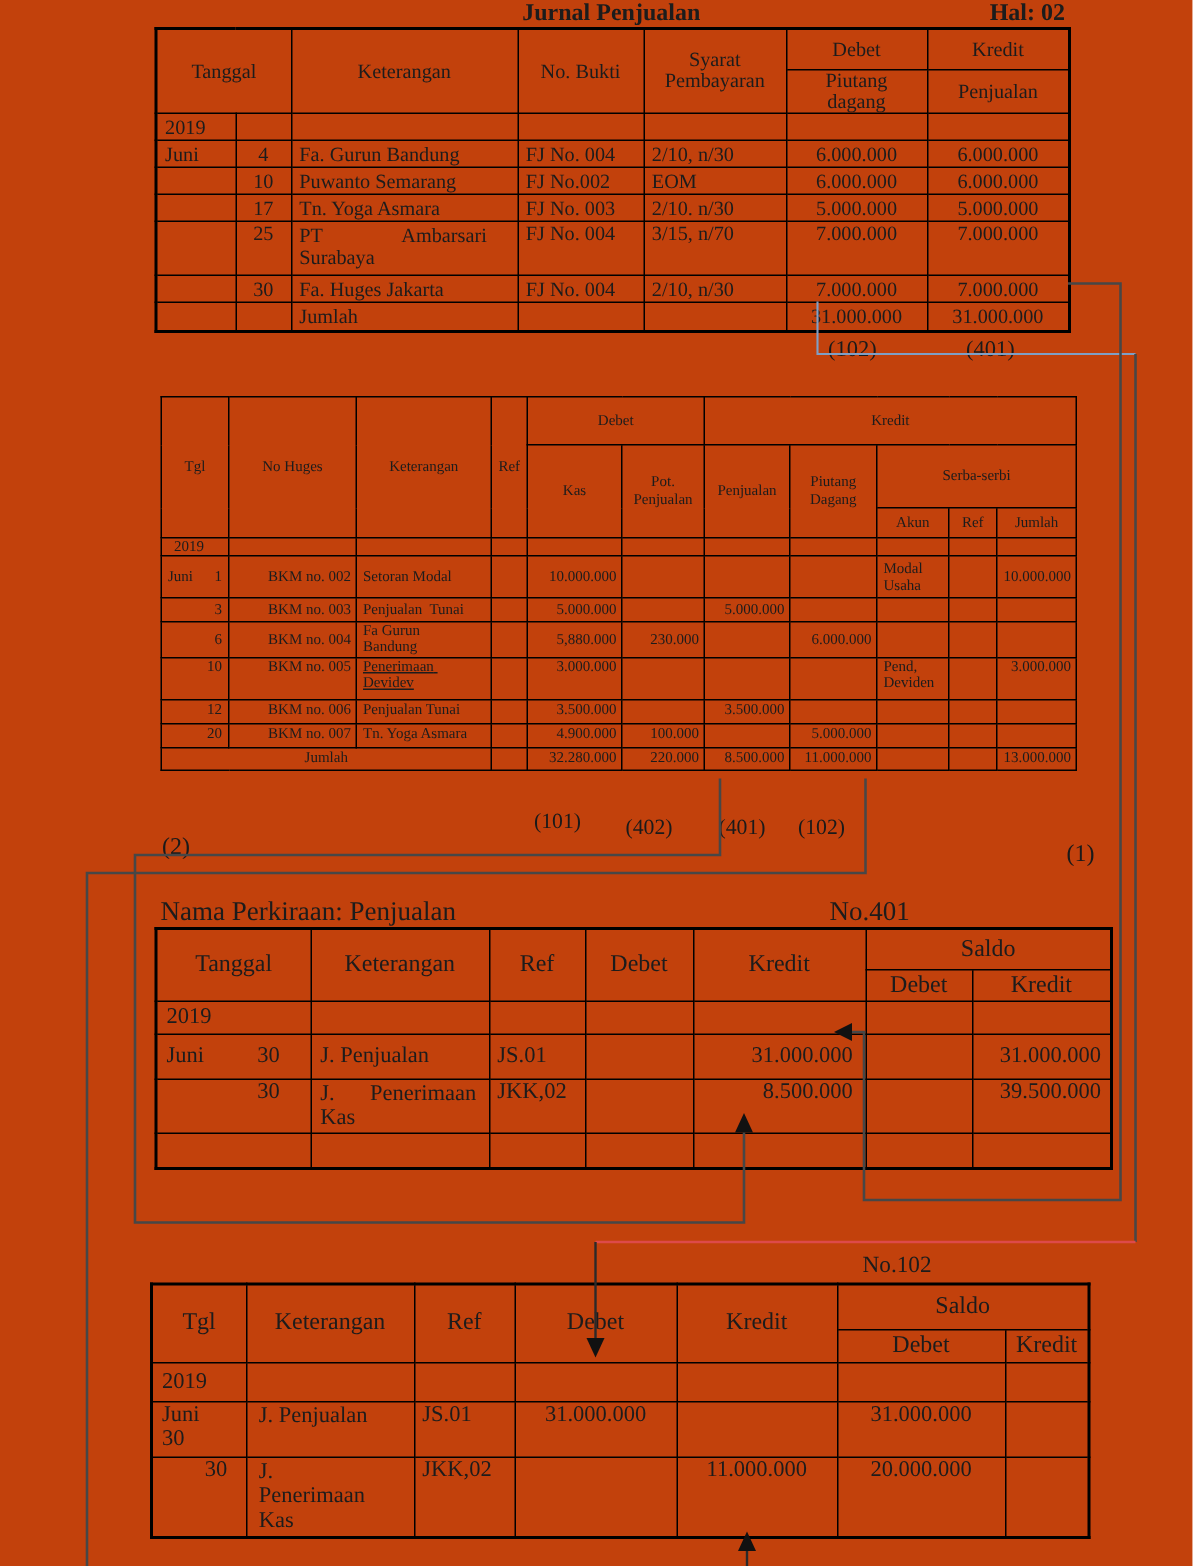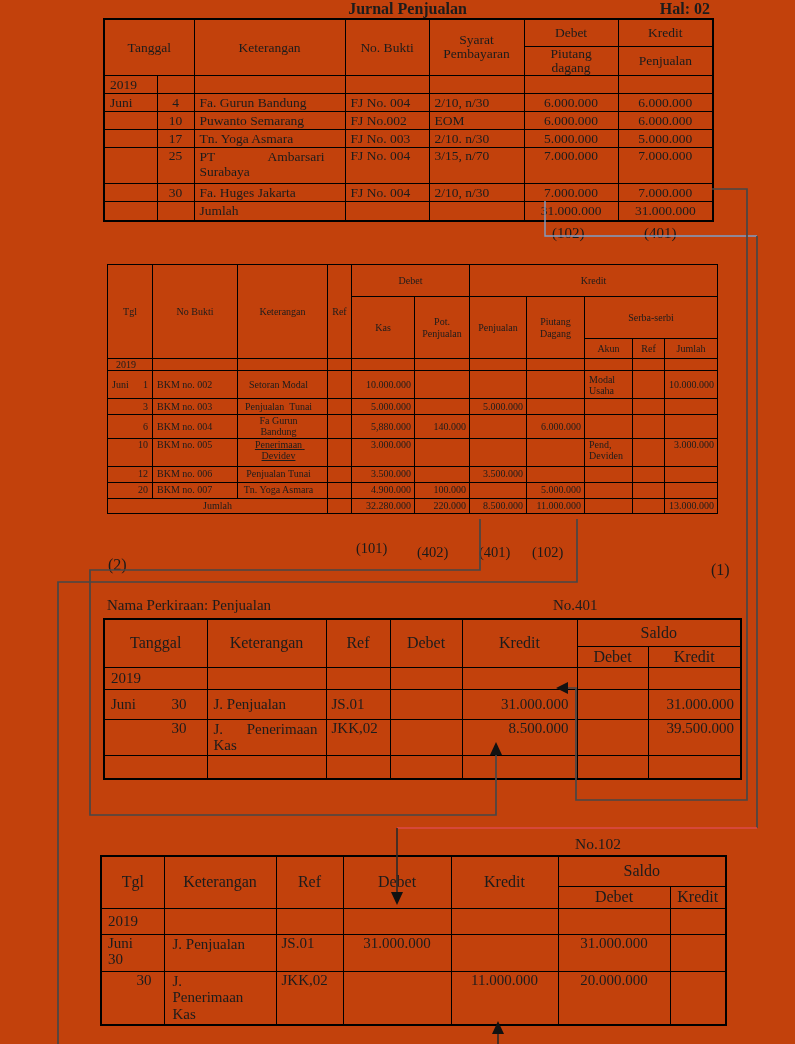--- a/index.html
+++ b/index.html
@@ -33,28 +33,28 @@
   #t2 .cap{position:relative;height:29px;}
   #t2 .cap .ttl{position:absolute;left:212px;top:2px;font-size:11px;white-space:pre;}
   #t2 .cap .pg{position:absolute;left:490px;top:2px;font-size:11px;}
   #t2 table{width:610px;border:1px solid #000;}
   #t2 th{text-align:center;line-height:1.15;}
   #t2 .a{height:32px;} #t2 .b{height:42px;} #t2 .c{height:20px;}
   #t2 .yr{height:12px;} #t2 .r1{height:28px;} #t2 .r{height:16px;} #t2 .rb{height:28px;} #t2 .sum{height:15px;}
   #t2 .tgl{padding:0 4px;}
   #t2 .tgl .cellflex{display:flex;justify-content:space-between;}
   #t2 .yr td:first-child{padding-left:8px;}
-  #t2 .nb{text-align:left;padding-left:4px;white-space:pre;}
-  #t2 .ket{text-align:center;padding:0 12px 0 4px;white-space:pre-wrap;}
+  #t2 .nb{text-align:right;padding-left:4px;white-space:pre;}
+  #t2 .ket{text-align:left;padding:0 12px 0 4px;white-space:pre-wrap;}
   #t2 .akun{text-align:left;padding:0 3px 0 4px;}
   #t2 .sumlbl{text-align:center;}
 
   
   #t3{left:103px;top:597px;width:637px;font-size:15px;}
-  #t3 .cap{position:relative;height:21px;font-size:15px;}
+  #t3 .cap{position:relative;height:21px;font-size:18px;}
   #t3 .cap .lbl{position:absolute;left:4px;top:0;}
   #t3 .cap .no{position:absolute;left:450px;top:0;}
   #t3 table{width:637px;border:2px solid #000;}
   #t3 th{text-align:center;font-size:16px;}
   #t3 .h1{height:27px;} #t3 .h2{height:21px;}
   #t3 .yr{height:22px;} #t3 .r1{height:30px;} #t3 .r2{height:34px;} #t3 .emp{height:23px;}
   #t3 .yr td:first-child{padding-left:6px;}
   #t3 .tgl{padding:0;}
   #t3 .tgl .cellflex{display:flex;justify-content:space-between;padding:0 20px 0 6px;}
   #t3 .ket{text-align:justify;padding:1px 8px 1px 6px;}
@@ -204,21 +204,21 @@
           <col style="width:55px">
           <col style="width:57px">
           <col style="width:58px">
           <col style="width:48px">
           <col style="width:32px">
           <col style="width:53px">
         </colgroup>
       <tbody>
           <tr class="a">
         <th rowspan="3">Tgl</th>
-        <th rowspan="3">No Bukti</th>
+        <th rowspan="3">No Huges</th>
         <th rowspan="3">Keterangan</th>
         <th rowspan="3">Ref</th>
         <th colspan="2">Debet</th>
         <th colspan="5">Kredit</th>
       </tr>
       <tr class="b">
         <th rowspan="2">Kas</th>
         <th rowspan="2">Pot. Penjualan</th>
         <th rowspan="2">Penjualan</th>
         <th rowspan="2">Piutang Dagang</th>
@@ -282,21 +282,21 @@
         <td class="tgl">
               <span class="cellflex">
                 <span></span>
                 <span>6</span>
               </span>
             </td>
         <td class="nb">BKM no. 004</td>
         <td class="ket">Fa Gurun Bandung</td>
         <td></td>
         <td class="rnum">5,880.000</td>
-        <td class="rnum">140.000</td>
+        <td class="rnum">230.000</td>
         <td class="rnum"></td>
         <td class="rnum">6.000.000</td>
         <td class="akun"></td>
         <td></td>
         <td class="rnum"></td>
       </tr>
       <tr class="rb">
         <td class="tgl" style="vertical-align:top;">
               <span class="cellflex">
                 <span></span>

